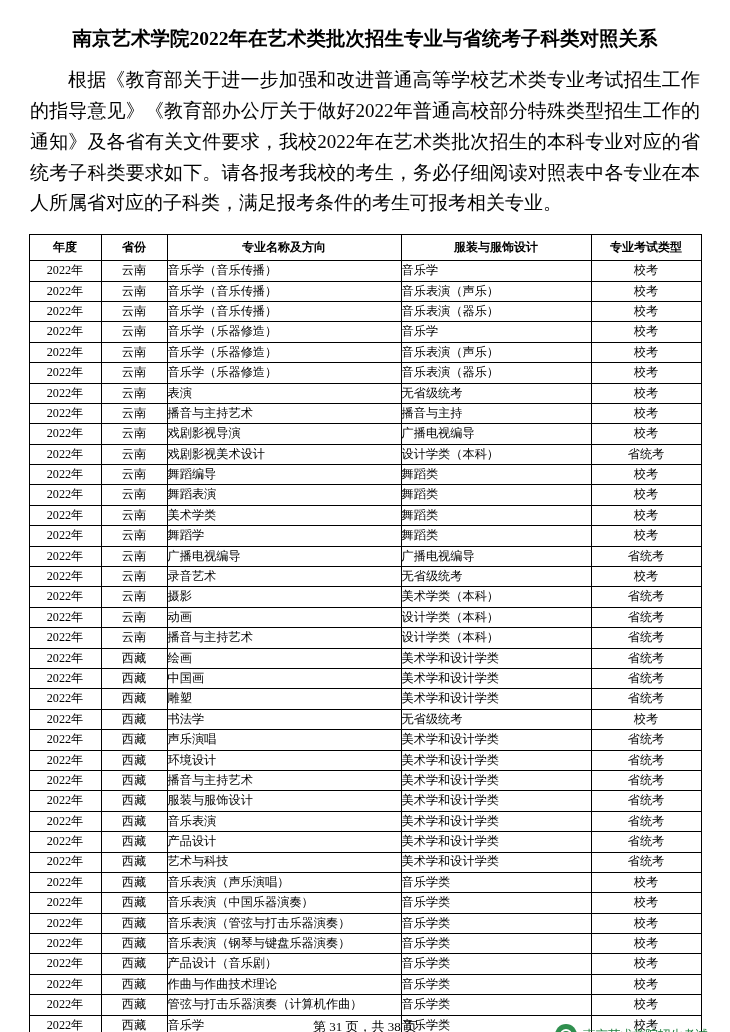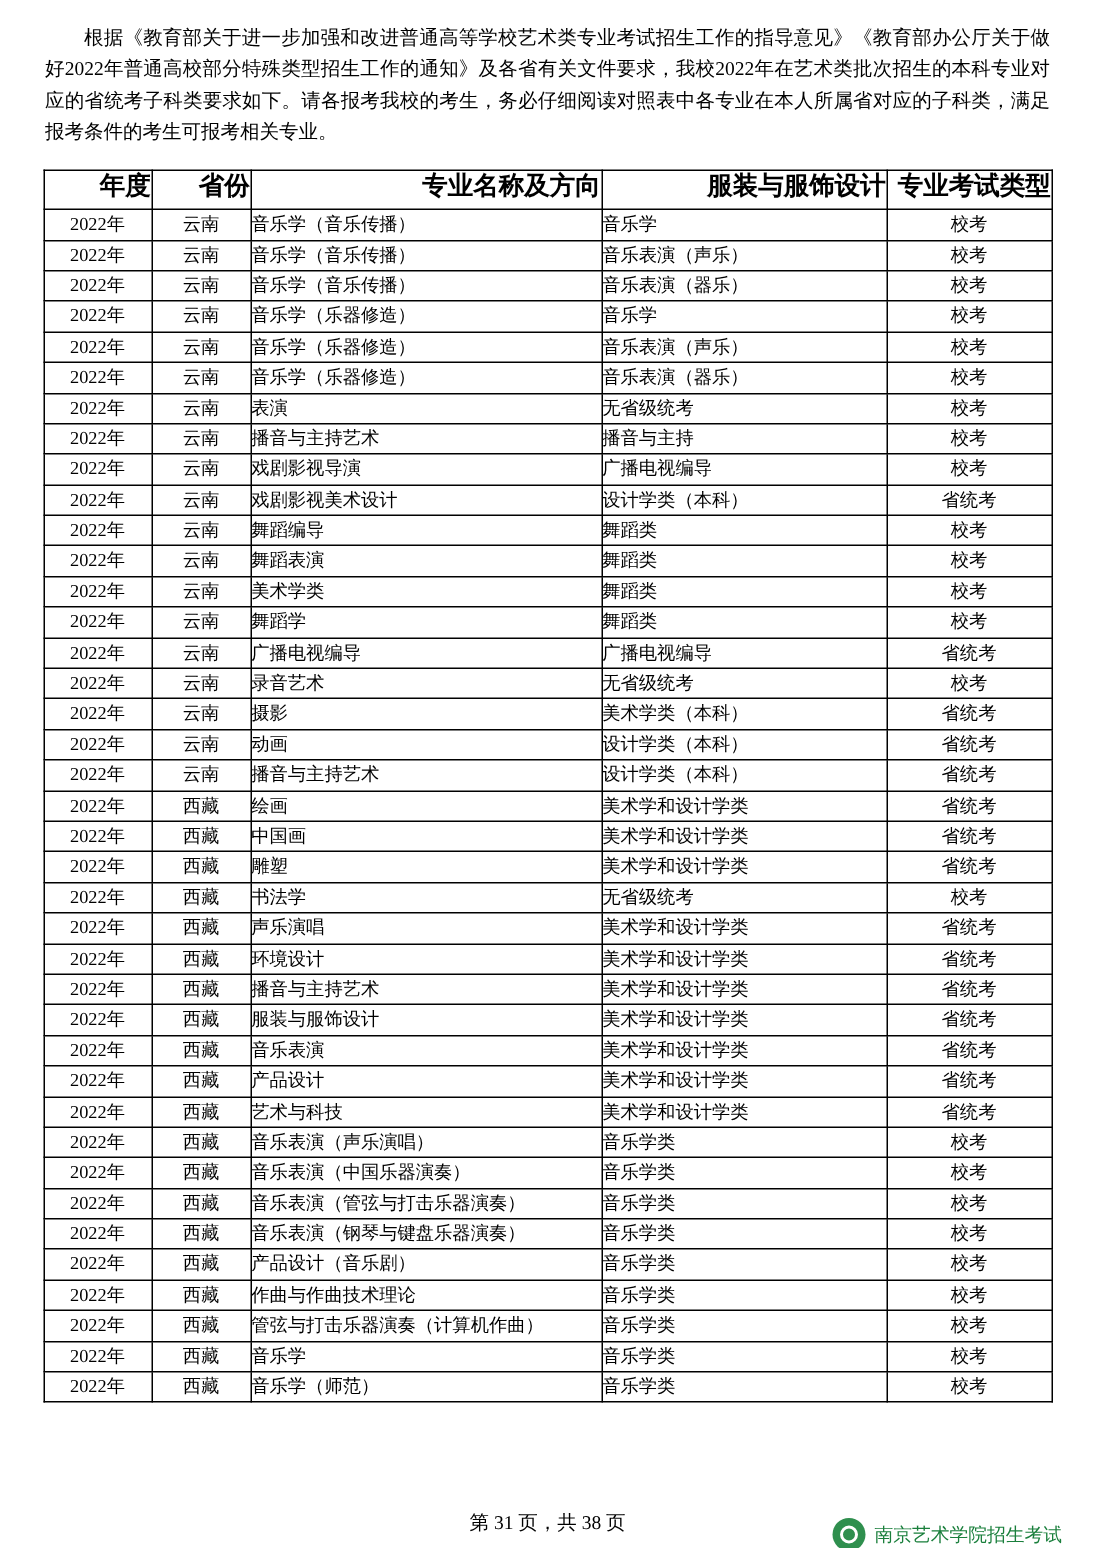--- a/index.html
+++ b/index.html
@@ -26,21 +26,21 @@
     text-align: center;
     font-size: 19.5px;
     font-weight: bold;
     letter-spacing: 0px;
     margin: 26px 0 0 0;
     padding: 0 26px;
     line-height: 1.3;
   }
   .intro {
     margin: 14px 30px 0 30px;
-    font-size: 13px;
+    font-size: 19px;
     line-height: 1.62;
     text-align: justify;
     text-justify: inter-ideograph;
   }
   .intro p {
     margin: 0;
     text-indent: 2em;
   }
   table.main-table {
     margin: 15px auto 0 auto;
@@ -52,24 +52,23 @@
   table.main-table td {
     border: 1px solid #000000;
     font-size: 12.2px;
     line-height: 1.1;
     padding: 0;
     height: 19.4px;
     vertical-align: middle;
   }
   table.main-table th {
     font-weight: bold;
-    font-size: 17px;
-    text-align: right;
+    font-size: 12px;
+    text-align: center;
     height: 25px;
-    font-family: Liberation Mono, monospace;
   }
   col.c-year { width: 72px; }
   col.c-prov { width: 66px; }
   col.c-major { width: 234px; }
   col.c-subject { width: 190px; }
   col.c-examtype { width: 110px; }
 
   td.year, td.prov, td.examtype {
     text-align: center;
   }
@@ -117,20 +116,21 @@
     color: #1a7f3c;
     font-family: "Liberation Sans", sans-serif;
     white-space: nowrap;
   }
 </style>
 </head>
 <body>
 
 <div class="page">
 
+  <div class="doc-title">南京艺术学院2022年在艺术类批次招生专业与省统考子科类对照关系</div>
 
   <div class="intro">
     <p>根据《教育部关于进一步加强和改进普通高等学校艺术类专业考试招生工作的指导意见》《教育部办公厅关于做好2022年普通高校部分特殊类型招生工作的通知》及各省有关文件要求，我校2022年在艺术类批次招生的本科专业对应的省统考子科类要求如下。请各报考我校的考生，务必仔细阅读对照表中各专业在本人所属省对应的子科类，满足报考条件的考生可报考相关专业。</p>
   </div>
 
   <table class="main-table">
     <colgroup>
       <col class="c-year">
       <col class="c-prov">
       <col class="c-major">

